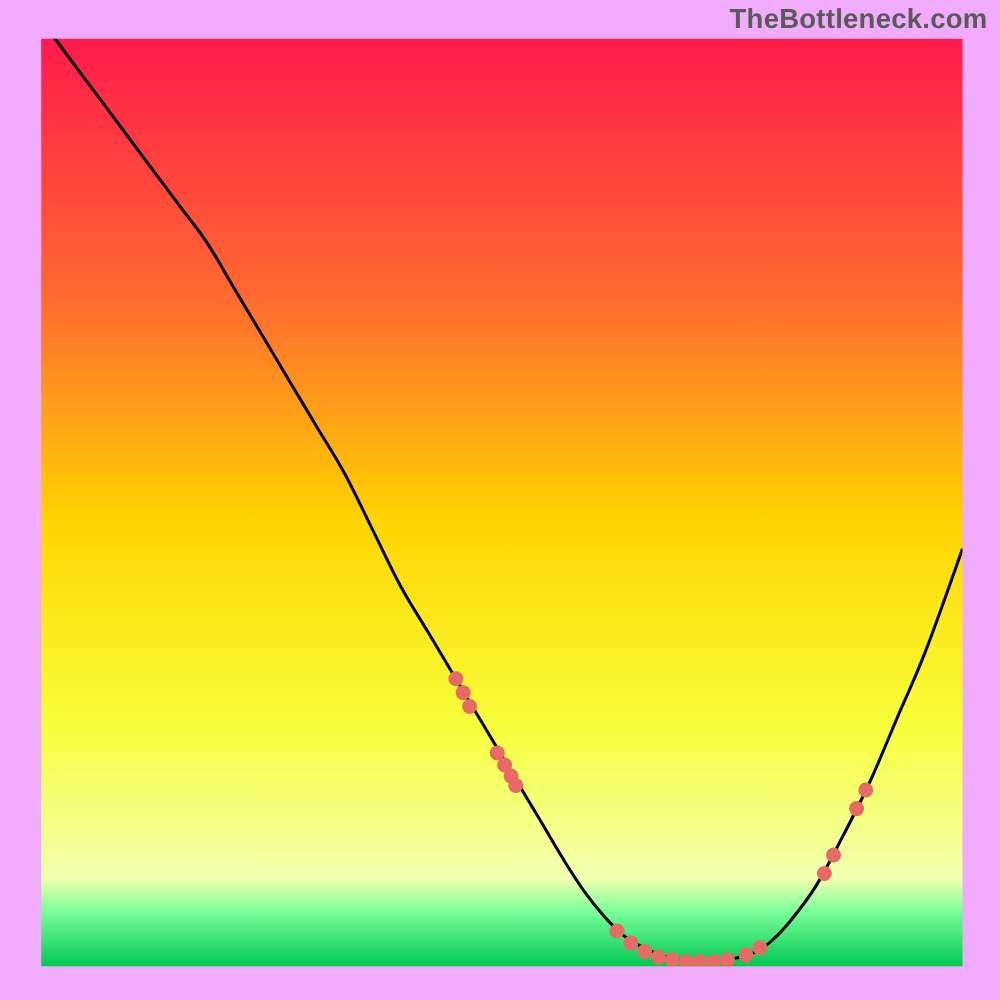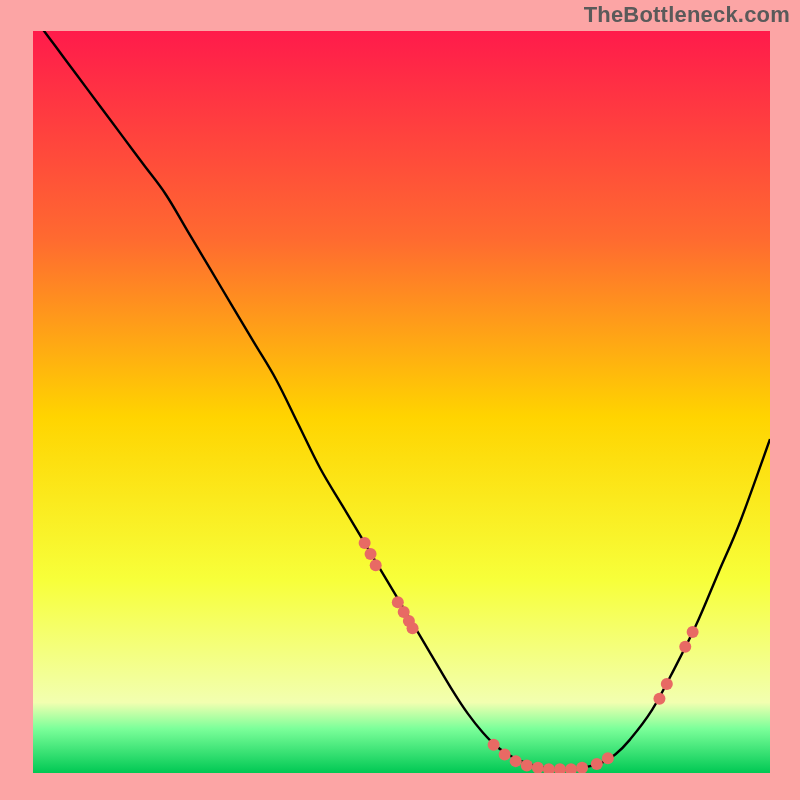--- a/index.html
+++ b/index.html
@@ -7,21 +7,21 @@
     padding: 0;
     width: 800px;
     height: 800px;
     background: #000000;
     overflow: hidden;
   }
   .stage {
     position: relative;
     width: 800px;
     height: 800px;
-    background: #fca5a5;
+    background: #f0abfc;
   }
   .watermark {
     position: absolute;
     top: 2px;
     right: 10px;
     font-family: Arial, Helvetica, sans-serif;
     font-size: 22px;
     font-weight: bold;
     color: #5a5a5a;
     letter-spacing: 0.2px;

